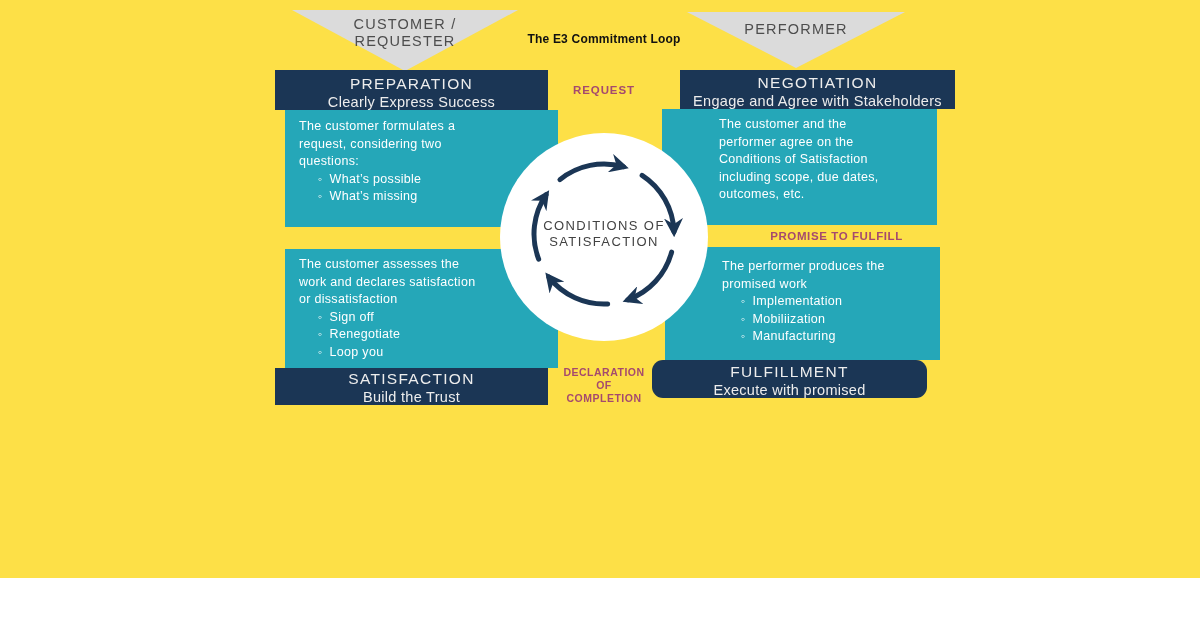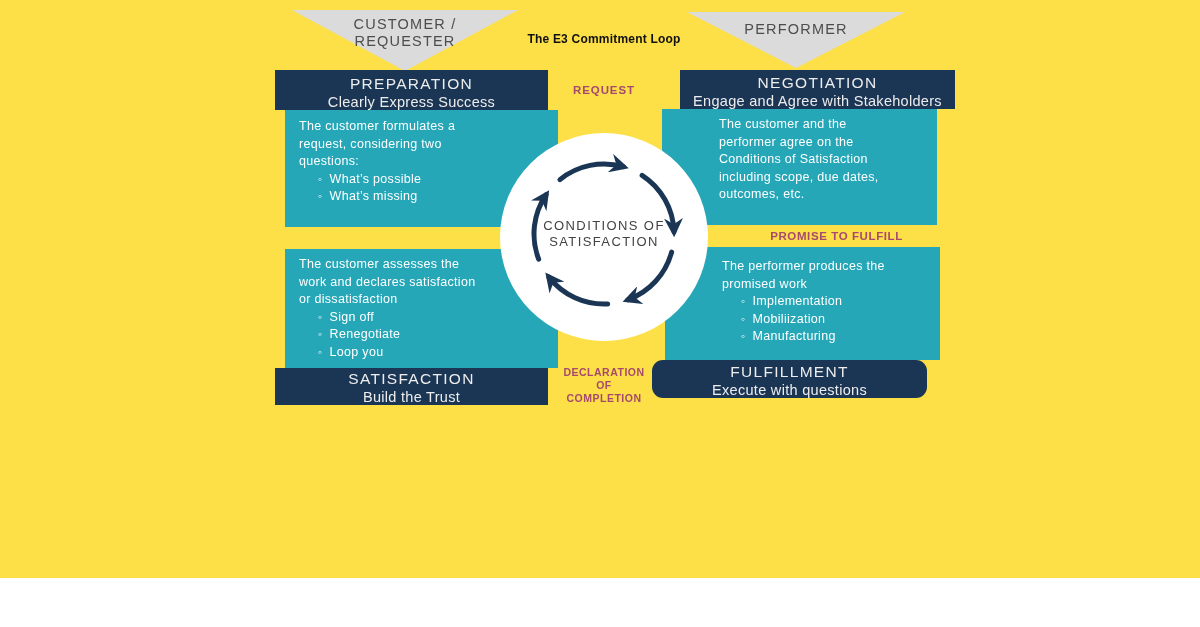--- a/index.html
+++ b/index.html
@@ -138,21 +138,21 @@
           <span>Mobiliization</span>
         </li>
         <li>
           <span class="blt">◦</span>
           <span>Manufacturing</span>
         </li>
       </ul>
     </div>
     <div class="abs navy-bar" style="left:652px;top:360px;width:275px;height:38px;border-radius:11px;">
       <div class="l1">FULFILLMENT</div>
-      <div class="l2">Execute with questions</div>
+      <div class="l2">Execute with promised</div>
     </div>
   </div>
 
   <div class="abs m-label" style="left:540px;top:82px;width:128px;height:16px;line-height:16px;letter-spacing:0.9px;">REQUEST</div>
 
   <div class="abs m-label small" style="left:540px;top:366px;width:128px;">DECLARATION
 OF
 COMPLETION</div>
 
   <div class="abs circle" style="left:500px;top:133px;width:208px;height:208px;"></div>

